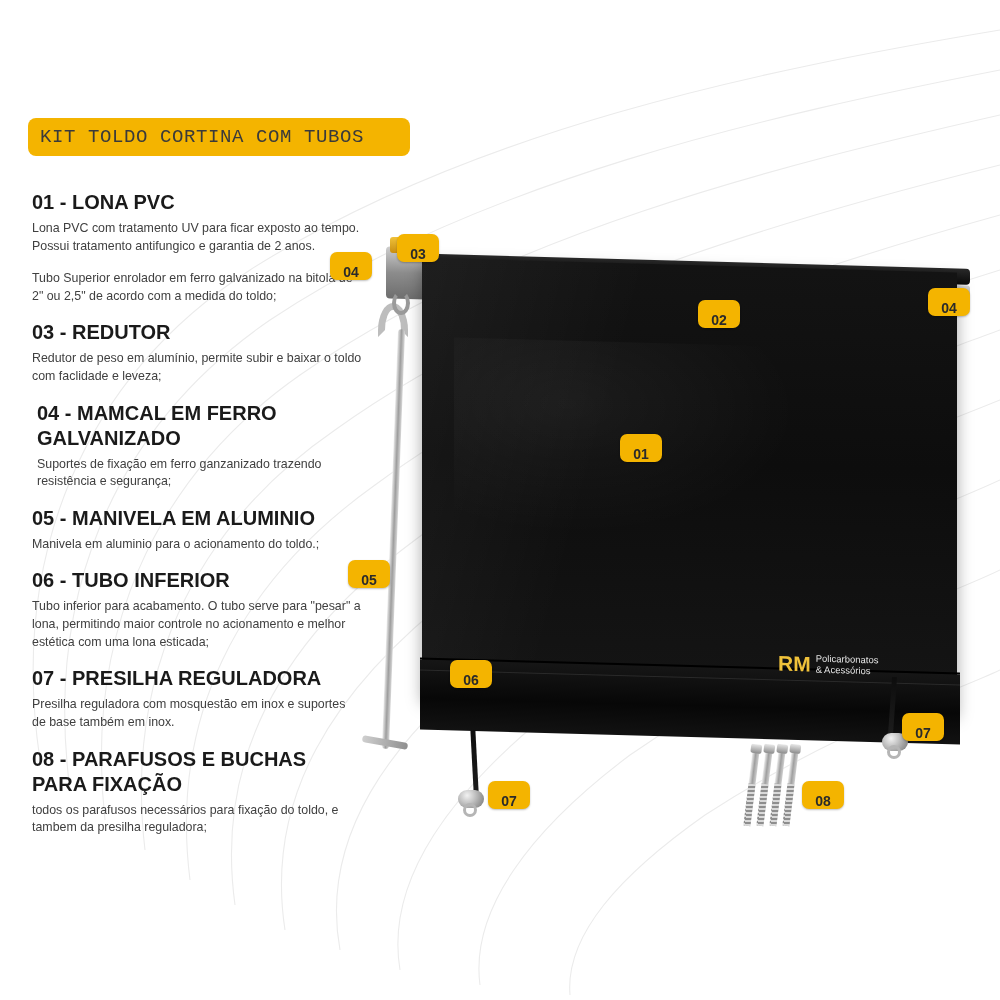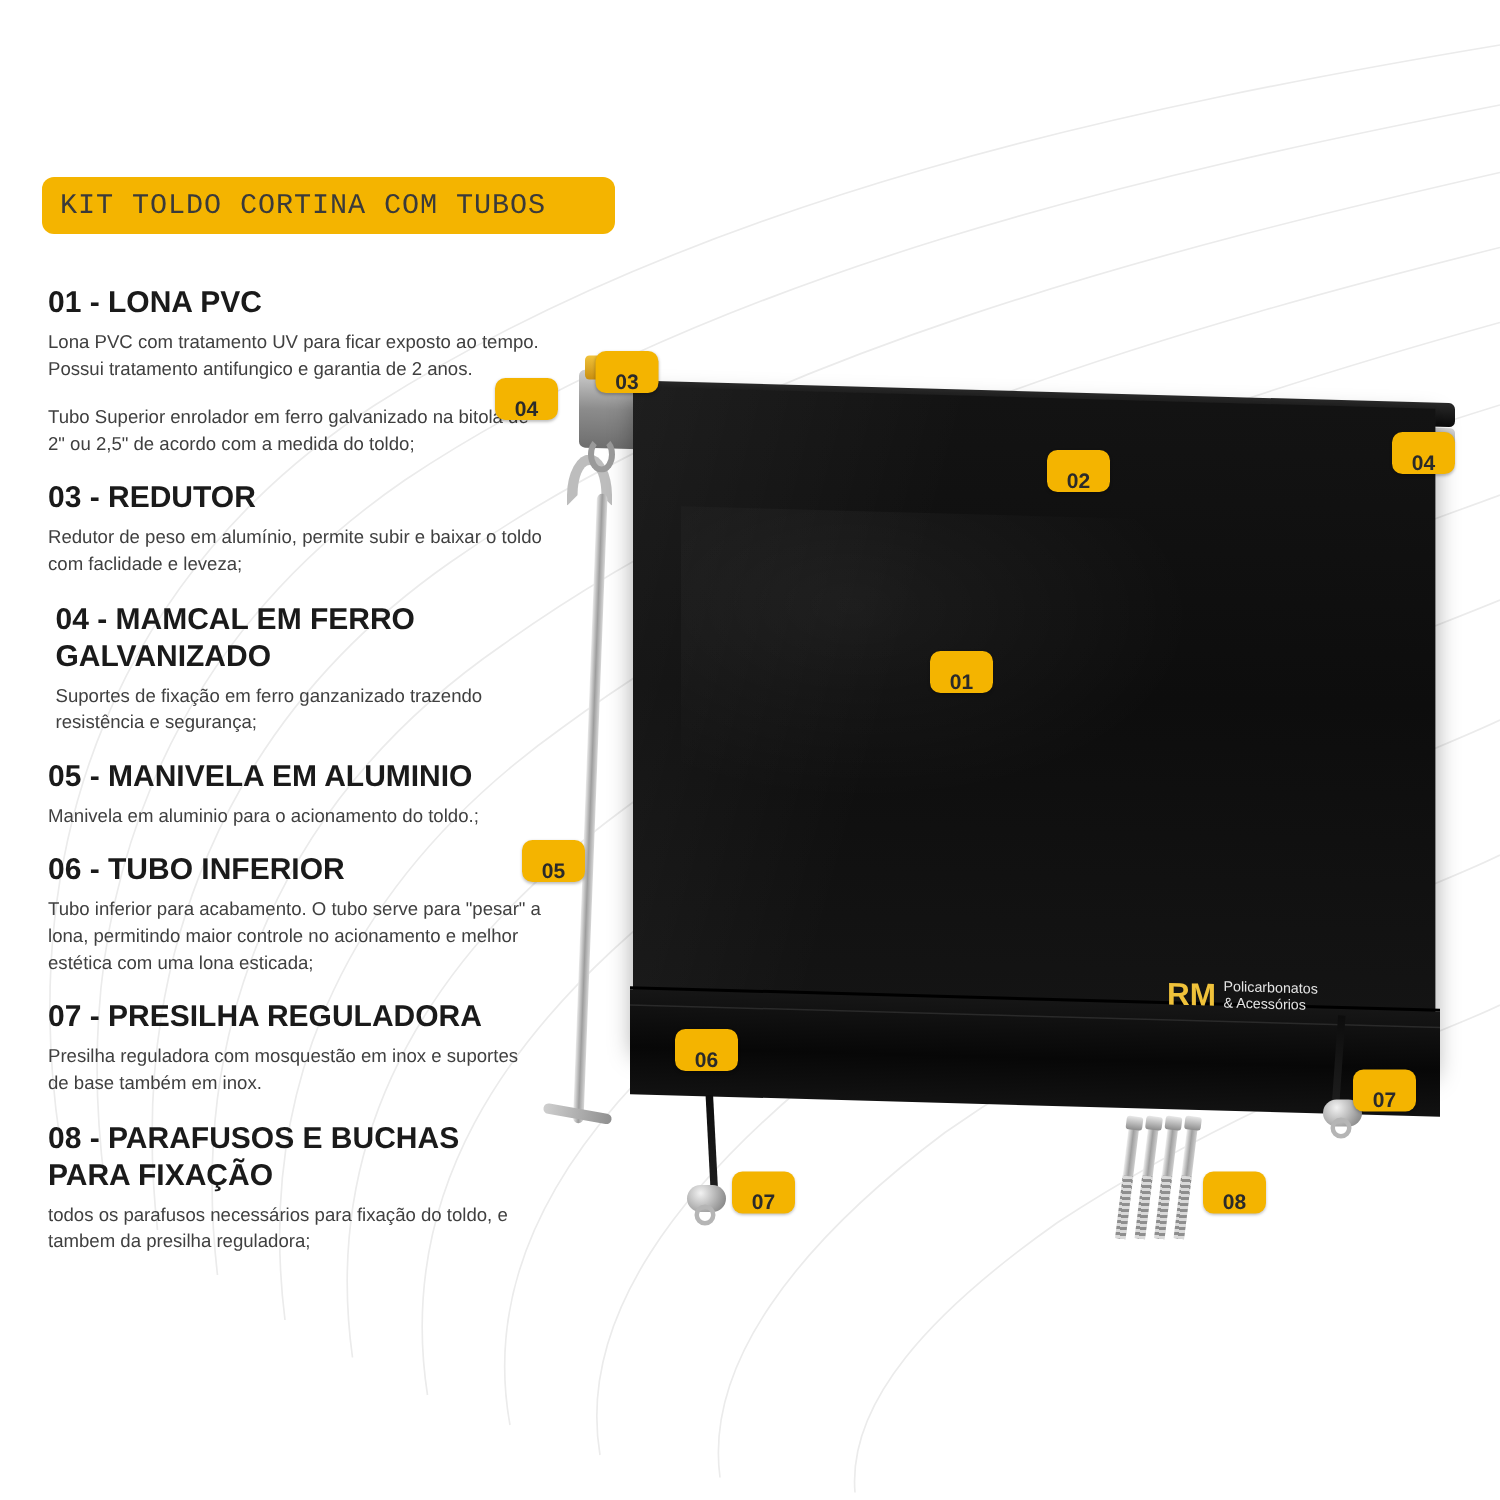--- a/index.html
+++ b/index.html
@@ -373,21 +373,21 @@
   </div>
   <div class="badge" style="left:928px; top:288px;">
     <span>04</span>
   </div>
   <div class="badge" style="left:620px; top:434px;">
     <span>01</span>
   </div>
   <div class="badge" style="left:348px; top:560px;">
     <span>05</span>
   </div>
-  <div class="badge" style="left:450px; top:686px;">
+  <div class="badge" style="left:450px; top:660px;">
     <span>06</span>
   </div>
   <div class="badge" style="left:902px; top:713px;">
     <span>07</span>
   </div>
   <div class="badge" style="left:488px; top:781px;">
     <span>07</span>
   </div>
   <div class="badge" style="left:802px; top:781px;">
     <span>08</span>

